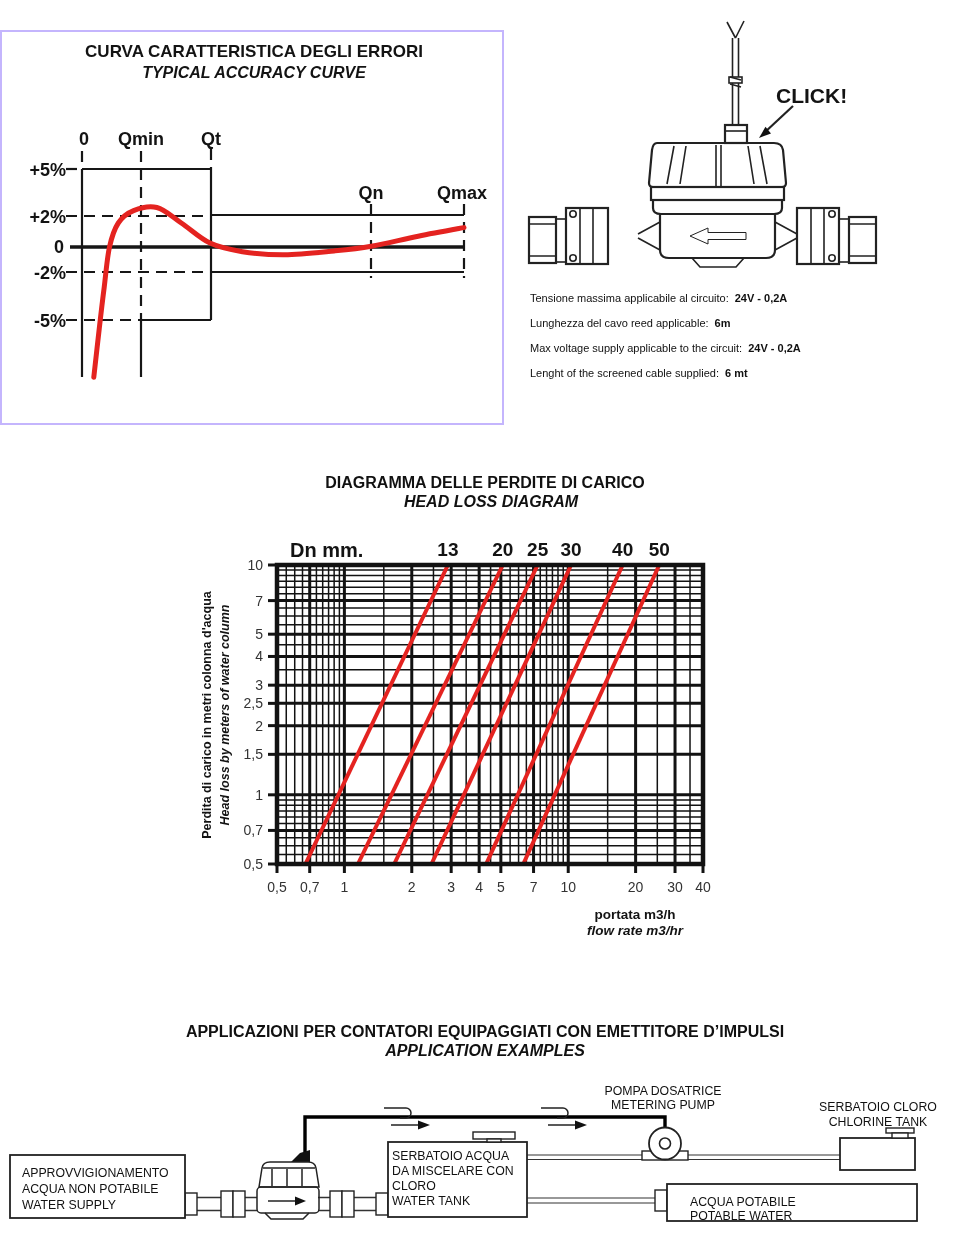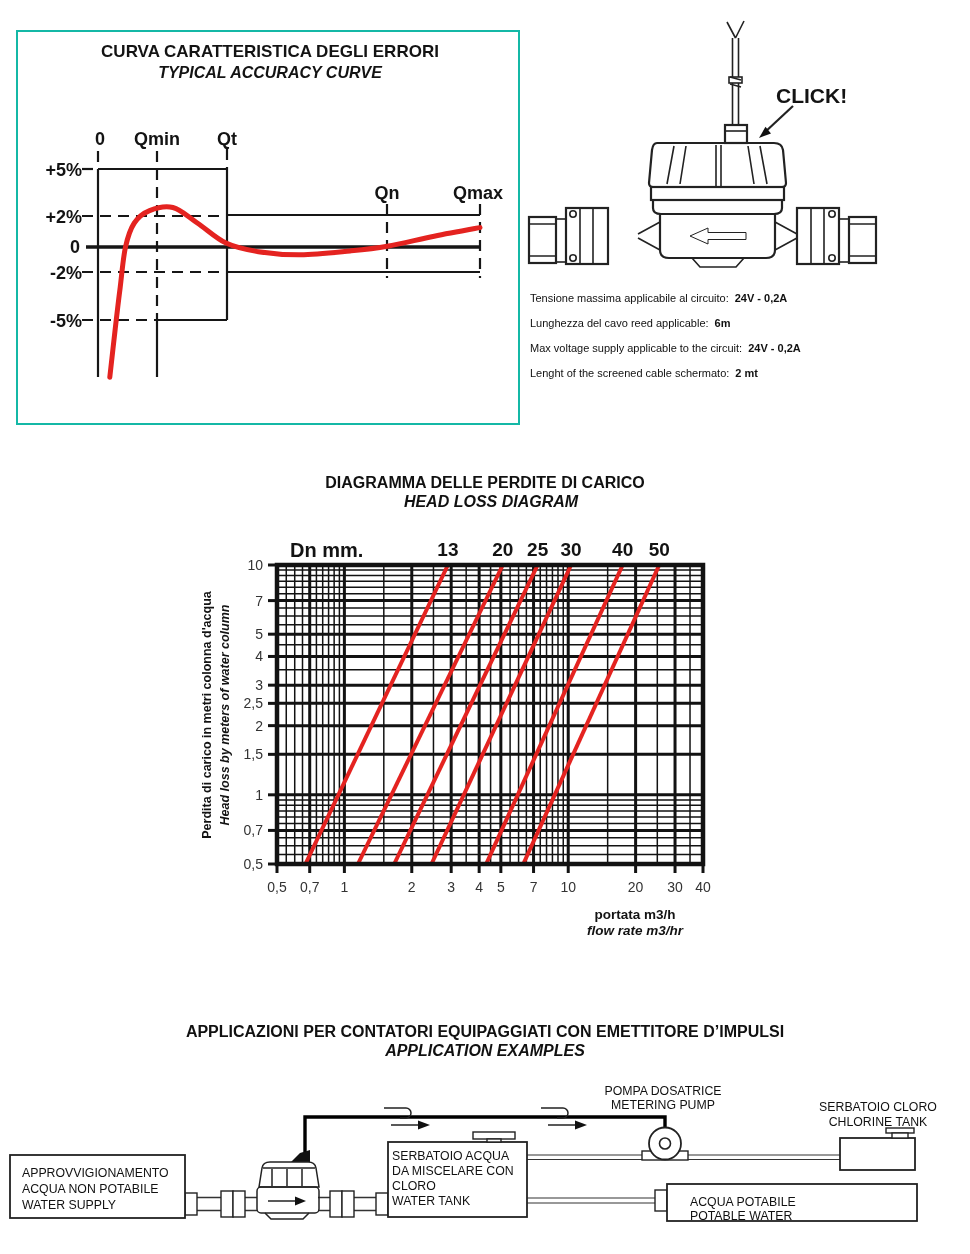--- a/index.html
+++ b/index.html
@@ -1,20 +1,20 @@
 <!DOCTYPE html>
 <html style="--red: #e42320;"><head>
 <meta charset="utf-8">
 <style>
   html,body{margin:0;padding:0;background:#fff;}
   .page{position:relative;width:970px;height:1254px;background:#fff;overflow:hidden;
         font-family:"Liberation Sans","DejaVu Sans",sans-serif;color:#111;}
   .abs{position:absolute;}
   
-  .acc-box{left:16px;top:30px;width:500px;height:391px;border:2px solid #14b8a6;}
+  .acc-box{left:0;top:30px;width:500px;height:391px;border:2px solid #c4b5fd;}
   .acc-box svg{position:absolute;left:0;top:0;}
   text{fill:#131313;}
   .at1{font-size:17px;font-weight:bold;text-anchor:middle;}
   .at2{font-size:16px;font-weight:bold;font-style:italic;text-anchor:middle;}
   .al{font-size:18px;font-weight:bold;text-anchor:end;}
   .aq{font-size:18px;font-weight:bold;text-anchor:middle;}
   .s{stroke:#161616;stroke-width:2.2;fill:none;}
   .d{stroke:#161616;stroke-width:2.2;fill:none;stroke-dasharray:11 7;}
   .zero{stroke-width:3.6;}
   .curve{fill:none;stroke:var(--red,#e42320);stroke-width:5;stroke-linecap:round;stroke-linejoin:round;}
@@ -146,21 +146,21 @@
       <rect x="36" y="214" width="10" height="43"></rect>
       <rect class="w2" x="9" y="212" width="27" height="46"></rect>
       <path d="M9 219 H36 M9 251 H36"></path>
     </g>
   </svg>
 
   <div class="abs specs">
     <div><span>Tensione massima applicabile al circuito:</span><span class="val">24V - 0,2A</span></div>
     <div><span>Lunghezza del cavo reed applicable:</span><span class="val">6m</span></div>
     <div class="it"><span>Max voltage supply applicable to the circuit:</span><span class="val">24V - 0,2A</span></div>
-    <div class="it"><span>Lenght of the screened cable schermato:</span><span class="val">2 mt</span></div>
+    <div class="it"><span>Lenght of the screened cable supplied:</span><span class="val">6 mt</span></div>
   </div>
 
   <div class="abs ctitle" style="top:474px;">DIAGRAMMA DELLE PERDITE DI CARICO</div>
   <div class="abs ctitle it" style="top:493px;padding-left:12px;">HEAD LOSS DIAGRAM</div>
 
   <svg class="abs" style="left:185px;top:528px;" width="570" height="422" viewBox="0 0 570 422">
     <g id="hl-gen">
         <line x1="101.26560698544547" x2="101.26560698544547" y1="37" y2="336" class="gmin"></line>
         <line x1="109.7244434298161" x2="109.7244434298161" y1="37" y2="336" class="gmin"></line>
         <line x1="117.50581864992911" x2="117.50581864992911" y1="37" y2="336" class="gmin"></line>

